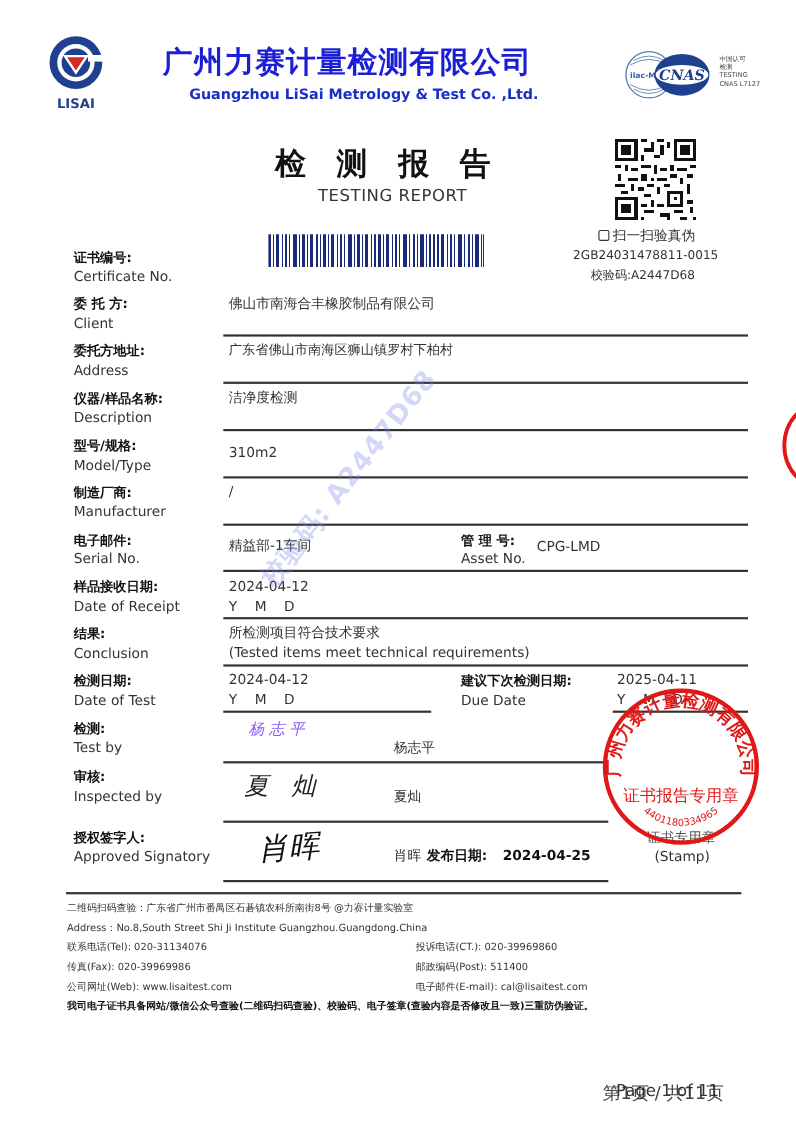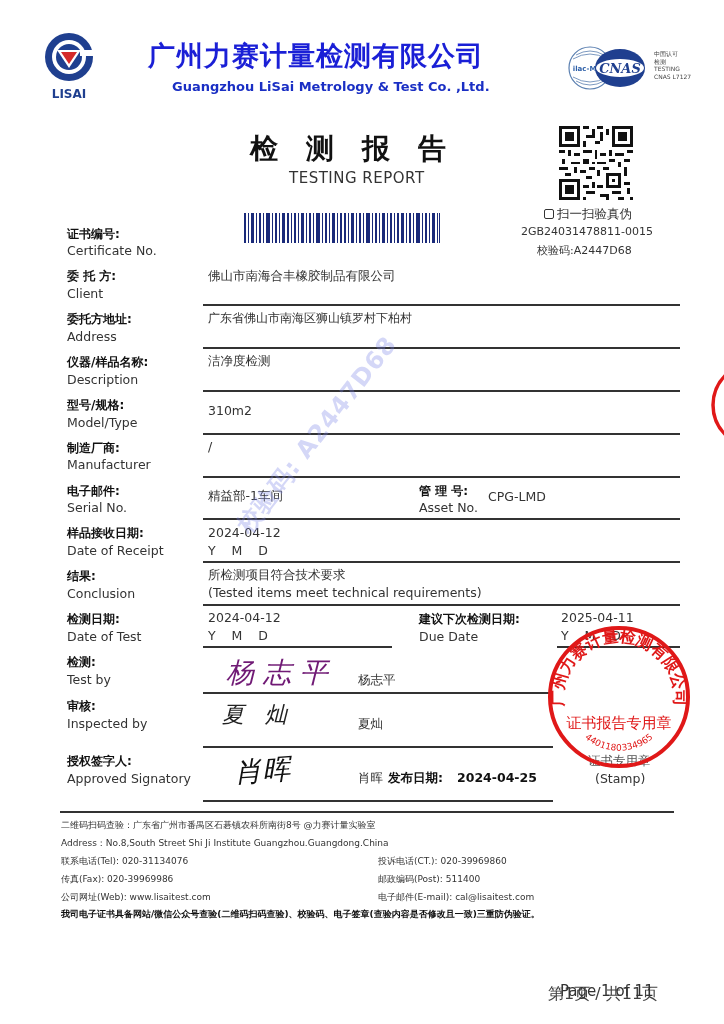--- a/index.html
+++ b/index.html
@@ -273,21 +273,21 @@
 <div class="abs val" style="left:208px;top:628px;white-space:pre">Y    M    D</div>
 <div class="abs lbl-cn" style="left:419px;top:611px">建议下次检测日期:</div>
 <div class="abs lbl-en" style="left:419px;top:629px">Due Date</div>
 <div class="abs val" style="left:561px;top:610px">2025-04-11</div>
 <div class="abs val" style="left:561px;top:628px;white-space:pre">Y    M    D</div>
 <div class="hline" style="left:203px;top:646px;width:189px"></div>
 <div class="hline" style="left:557px;top:646px;width:123px"></div>
 
 <div class="abs lbl-cn" style="left:67px;top:654px">检测:</div>
 <div class="abs lbl-en" style="left:67px;top:672px">Test by</div>
-<div class="abs" style="left:226px;top:654px;font-family:'DejaVu Serif',serif;font-size:28px;color:#701a75;font-style:italic;white-space:pre">杨 志 平</div>
+<div class="abs" style="left:226px;top:654px;font-family:'DejaVu Serif',serif;font-size:14px;color:#8b5cf6;font-style:italic;white-space:pre">杨 志 平</div>
 <div class="abs val" style="left:358px;top:672px">杨志平</div>
 <div class="hline" style="left:203px;top:692px;width:350px"></div>
 
 <div class="abs lbl-cn" style="left:67px;top:698px">审核:</div>
 <div class="abs lbl-en" style="left:67px;top:716px">Inspected by</div>
 <div class="abs" style="left:222px;top:700px;font-family:'DejaVu Serif',serif;font-size:22px;color:#222;font-style:italic;white-space:pre">夏   灿</div>
 <div class="abs val" style="left:358px;top:716px">夏灿</div>
 <div class="hline" style="left:203px;top:746px;width:350px"></div>
 
 <div class="abs lbl-cn" style="left:67px;top:753px">授权签字人:</div>

